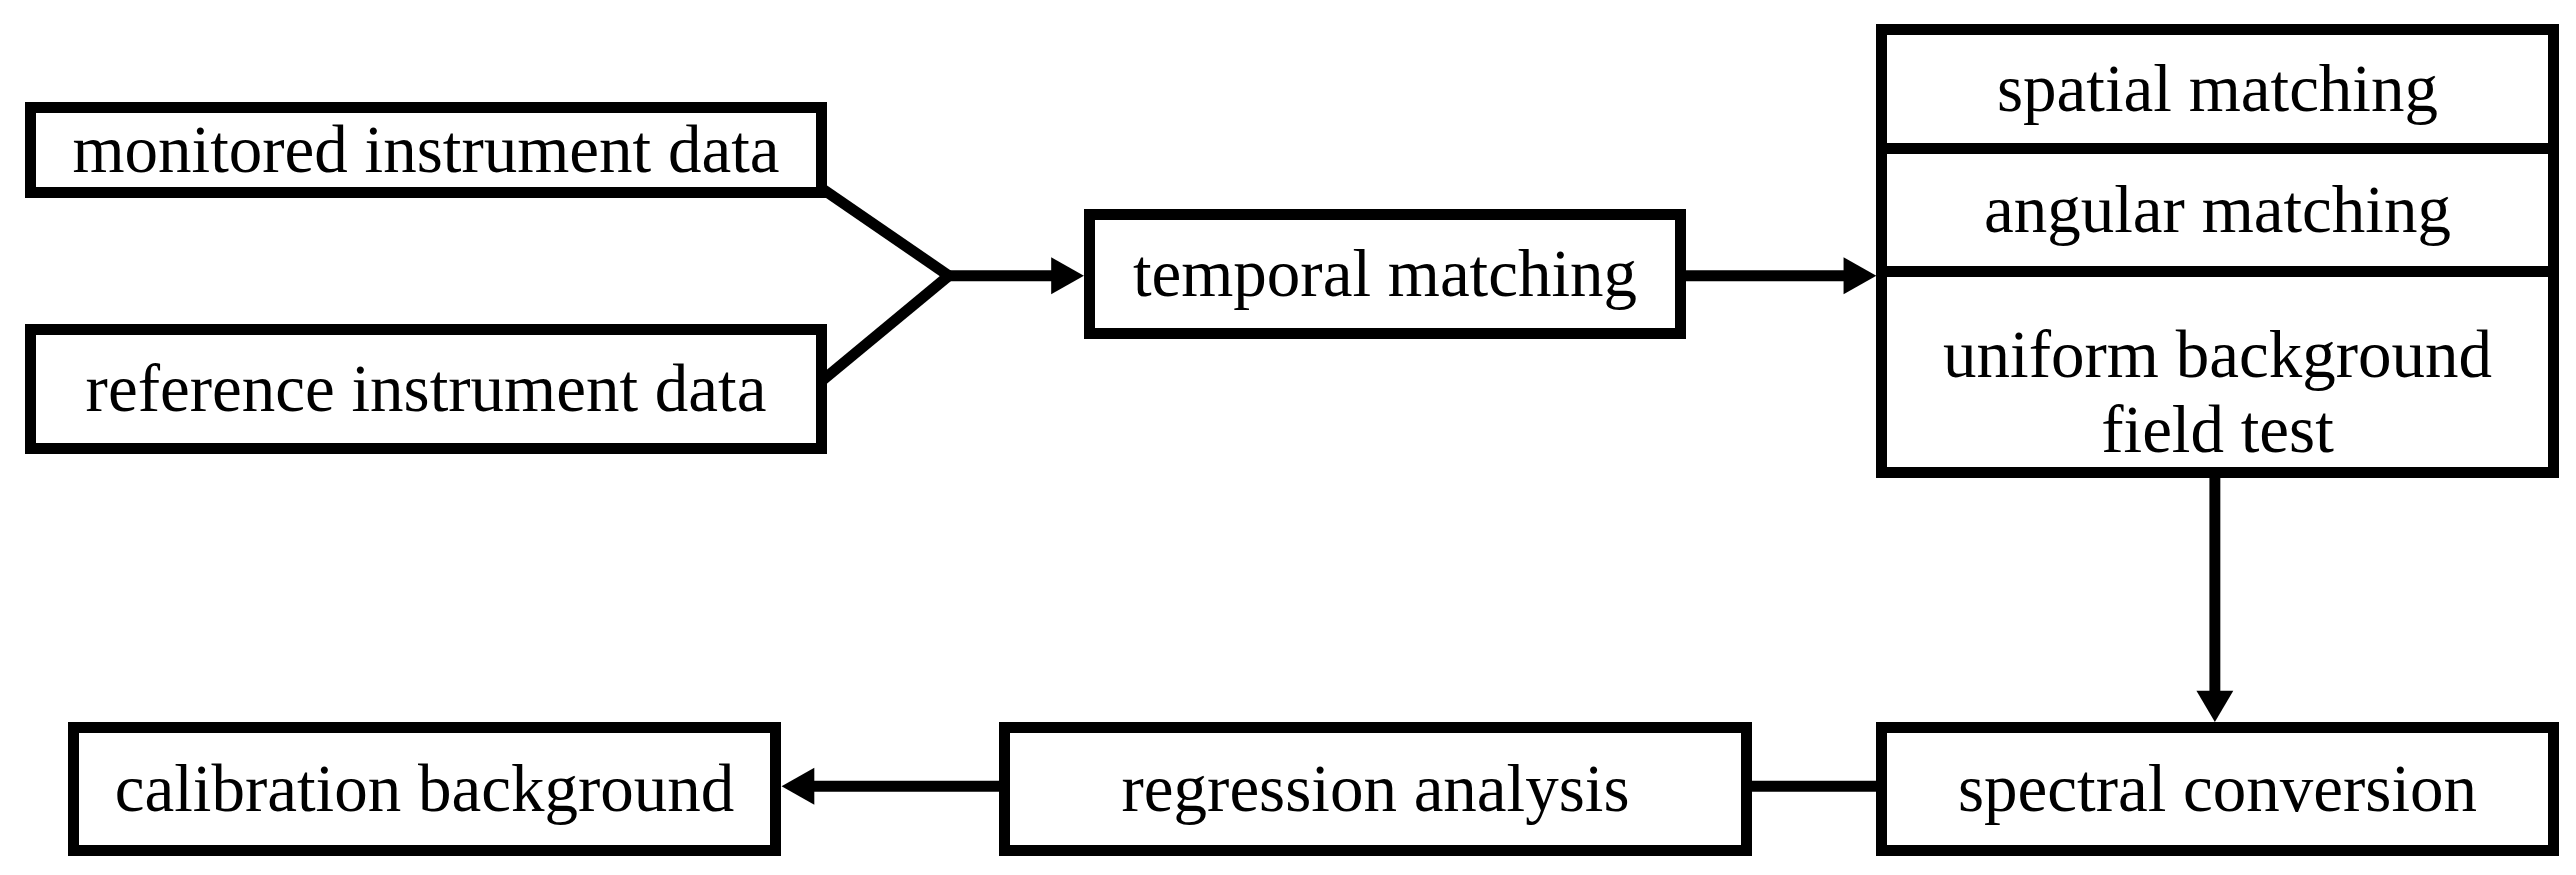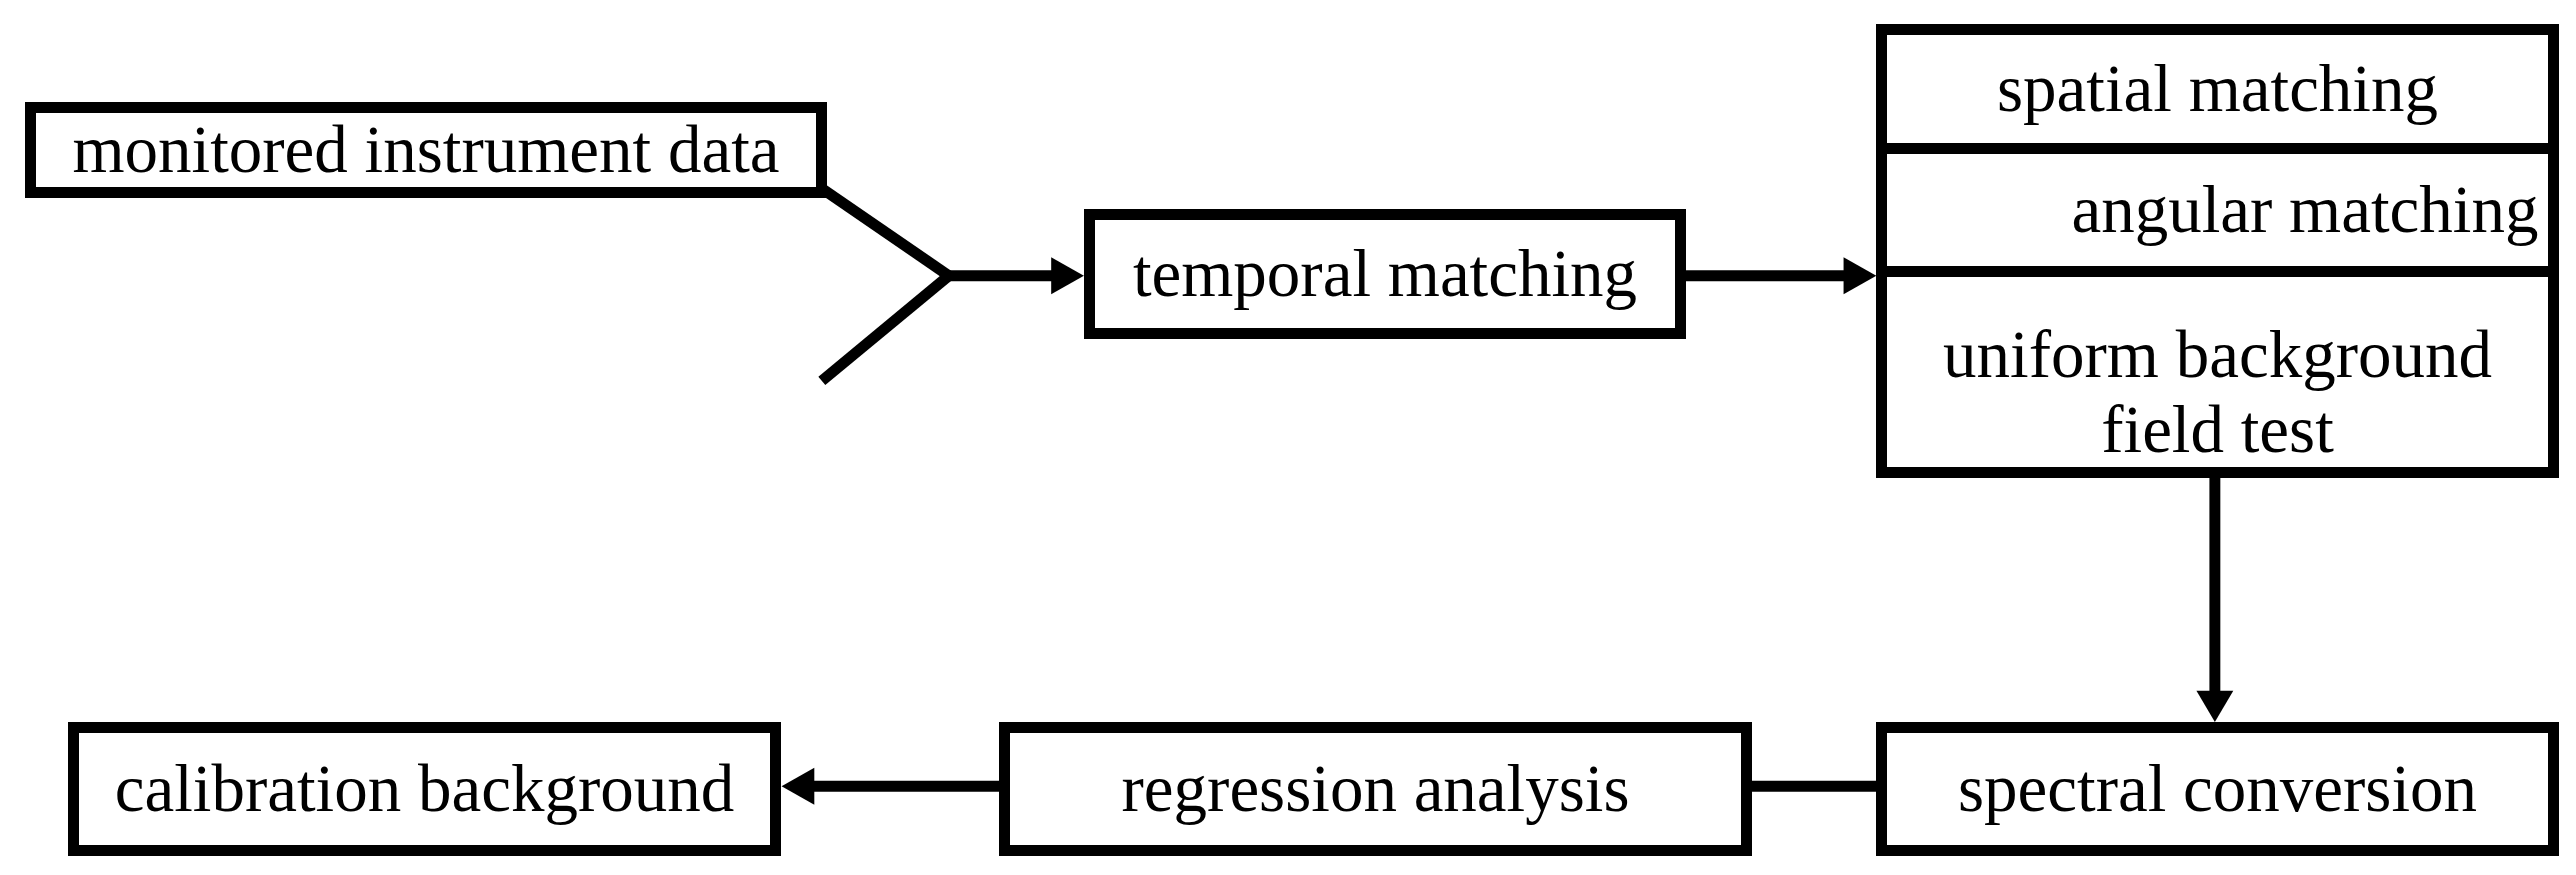--- a/index.html
+++ b/index.html
@@ -60,21 +60,21 @@
     line-height: 1.12;
   }
   .stack-row {
     display: flex;
     align-items: center;
     justify-content: center;
     text-align: center;
     padding: 0 9.6px;
   }
   .stack-row.r1 { height: 109px; }
-  .stack-row.r2 { height: 113px; justify-content: flex-end; }
+  .stack-row.r2 { height: 113px; }
   .stack-row.r3 { flex: 1; margin-top: 40px; }
   .stack-divider {
     height: 11px;
     background: #000000;
     flex: none;
   }
 </style>
 </head>
 <body>
 
@@ -100,20 +100,23 @@
 
       <line x1="1466" y1="1152" x2="1185" y2="1152"></line>
       <polygon points="1145,1152 1193,1125 1193,1179" stroke="none"></polygon>
     </g>
   </svg>
 
   <div class="node node-monitored">
     <span>monitored instrument data</span>
   </div>
 
+  <div class="node node-reference">
+    <span>reference instrument data</span>
+  </div>
 
   <div class="node node-temporal">
     <span>temporal matching</span>
   </div>
 
   <div class="stack">
     <div class="stack-row r1">
       <span>spatial matching</span>
     </div>
     <div class="stack-divider"></div>

